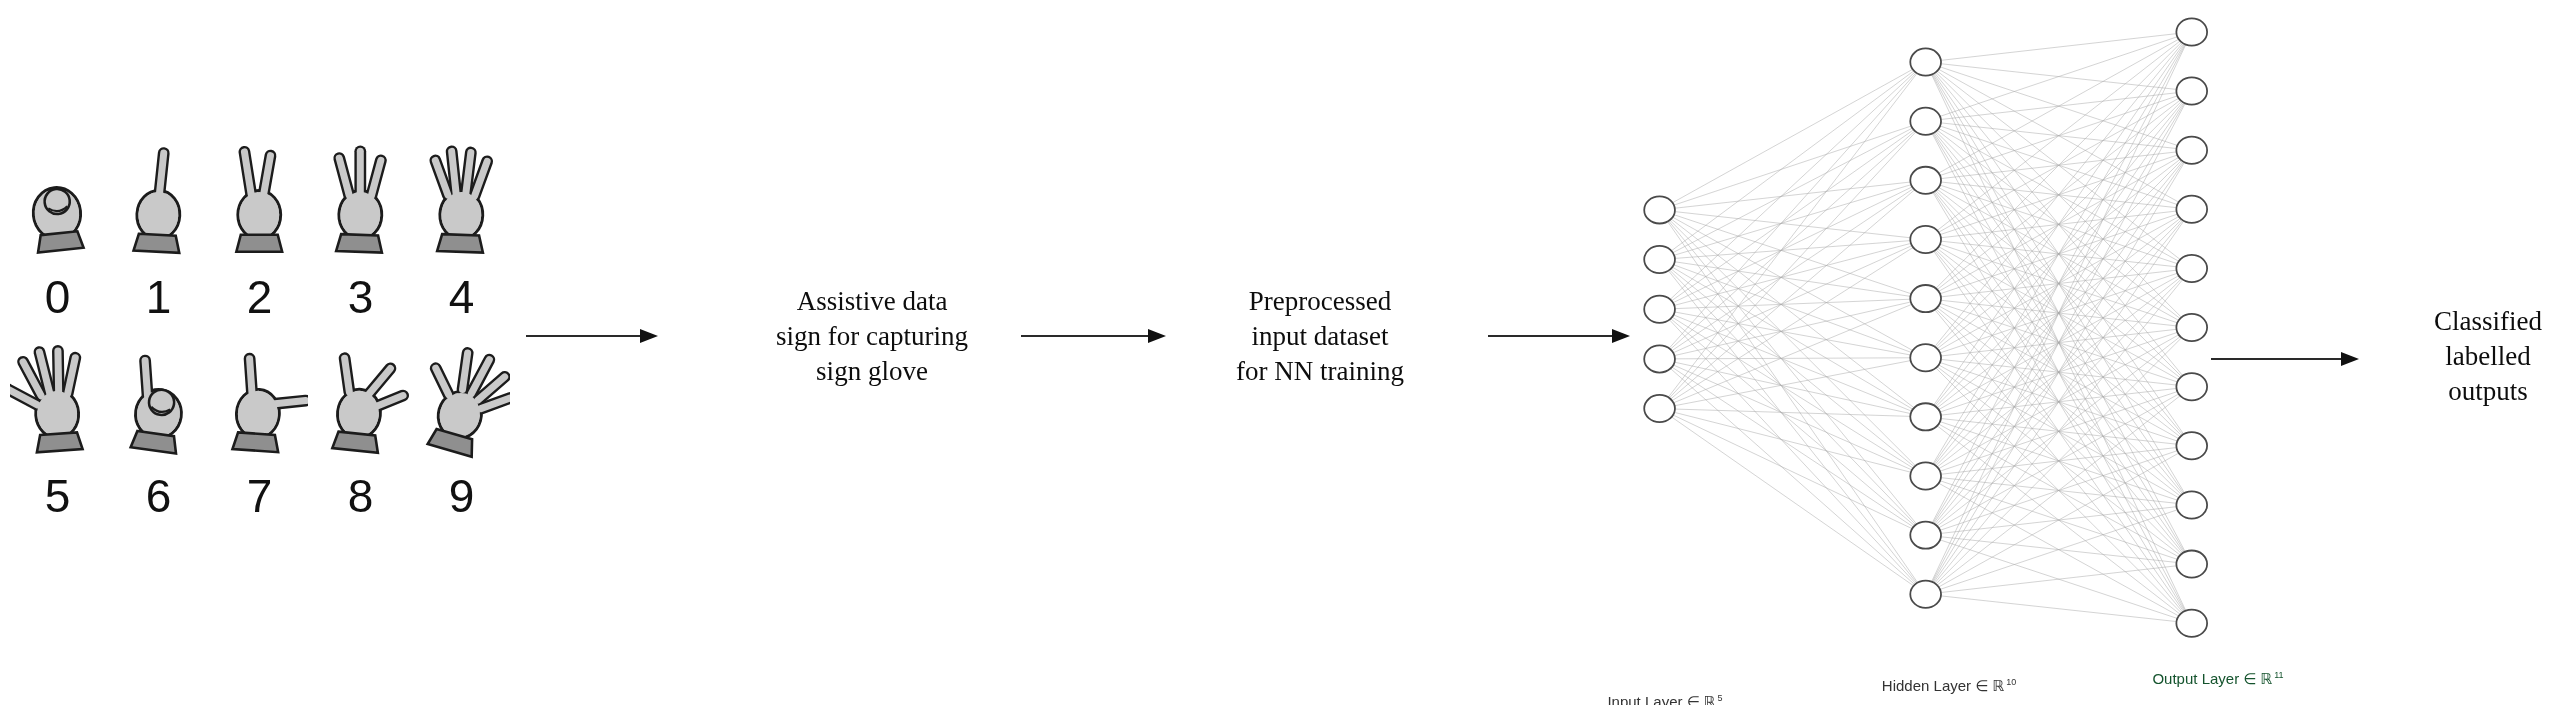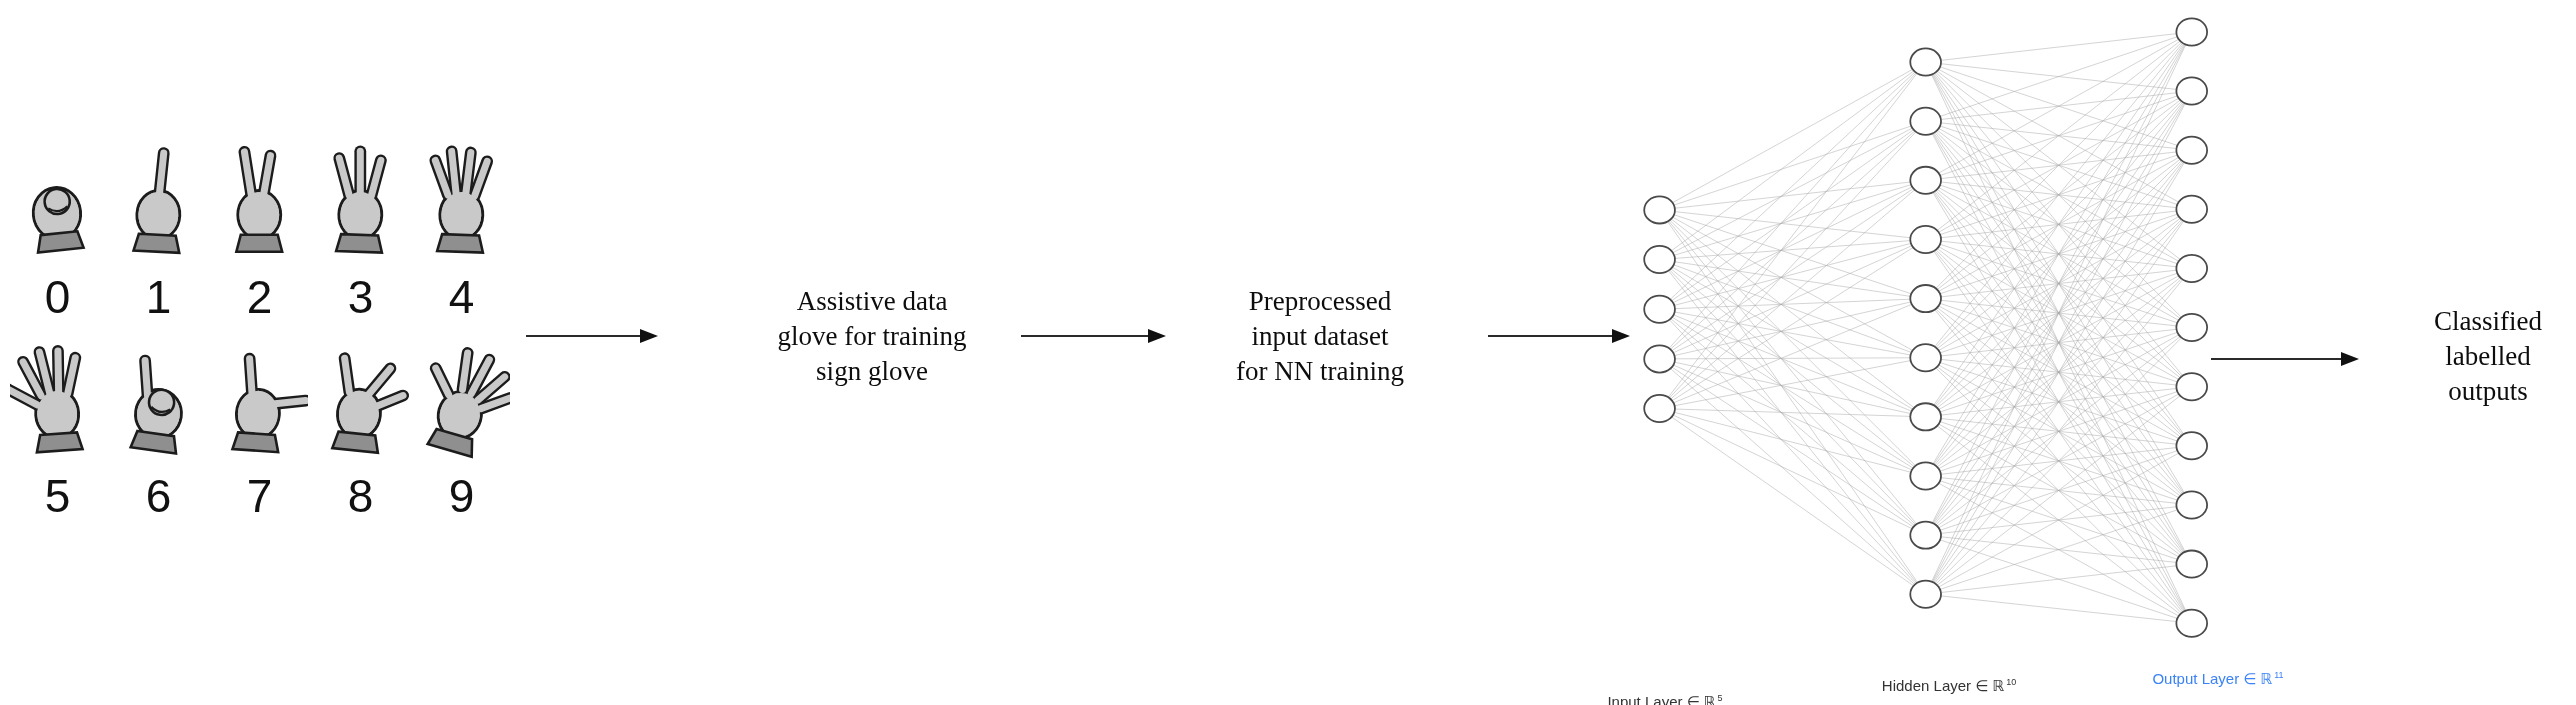--- a/index.html
+++ b/index.html
@@ -225,21 +225,21 @@
     <div class="shaft"></div>
     <div class="head" style="border-left-color: rgb(17, 17, 17);"></div>
   </div>
   <div class="arrow" style="left:2211px;top:351px;width:148px;">
     <div class="shaft"></div>
     <div class="head" style="border-left-color: rgb(17, 17, 17);"></div>
   </div>
 
   <div class="step" style="left:872px;top:336px;">
     <div>Assistive data</div>
-    <div>glove for training</div>
+    <div>sign for capturing</div>
     <div>sign glove</div>
   </div>
   <div class="step" style="left:1320px;top:336px;">
     <div>Preprocessed</div>
     <div>input dataset</div>
     <div>for NN training</div>
   </div>
   <div class="step" style="left:2488px;top:356px;">
     <div>Classified</div>
     <div>labelled</div>
@@ -436,18 +436,18 @@
       <ellipse cx="3707" cy="954" rx="26" ry="23" fill="#ffffff" stroke="#4a4a4a" stroke-width="3"></ellipse>
       <ellipse cx="3707" cy="1054" rx="26" ry="23" fill="#ffffff" stroke="#4a4a4a" stroke-width="3"></ellipse>
     </svg>
 
   <div class="nn-label" style="left: 1665px; color: rgb(51, 51, 51); margin-top: 23px;">
     <span>Input Layer ∈ ℝ</span><sup>5</sup>
   </div>
   <div class="nn-label" style="left: 1949px; color: rgb(51, 51, 51); margin-top: 7px;">
     <span>Hidden Layer ∈ ℝ</span><sup>10</sup>
   </div>
-  <div class="nn-label" style="left: 2218px; color: #3b82f6; text-align: right;">
+  <div class="nn-label" style="left: 2218px; color: #14532d; text-align: right;">
     <span>Output Layer ∈ ℝ</span><sup>11</sup>
   </div>
 
 </div>
 
 
 </body></html>

